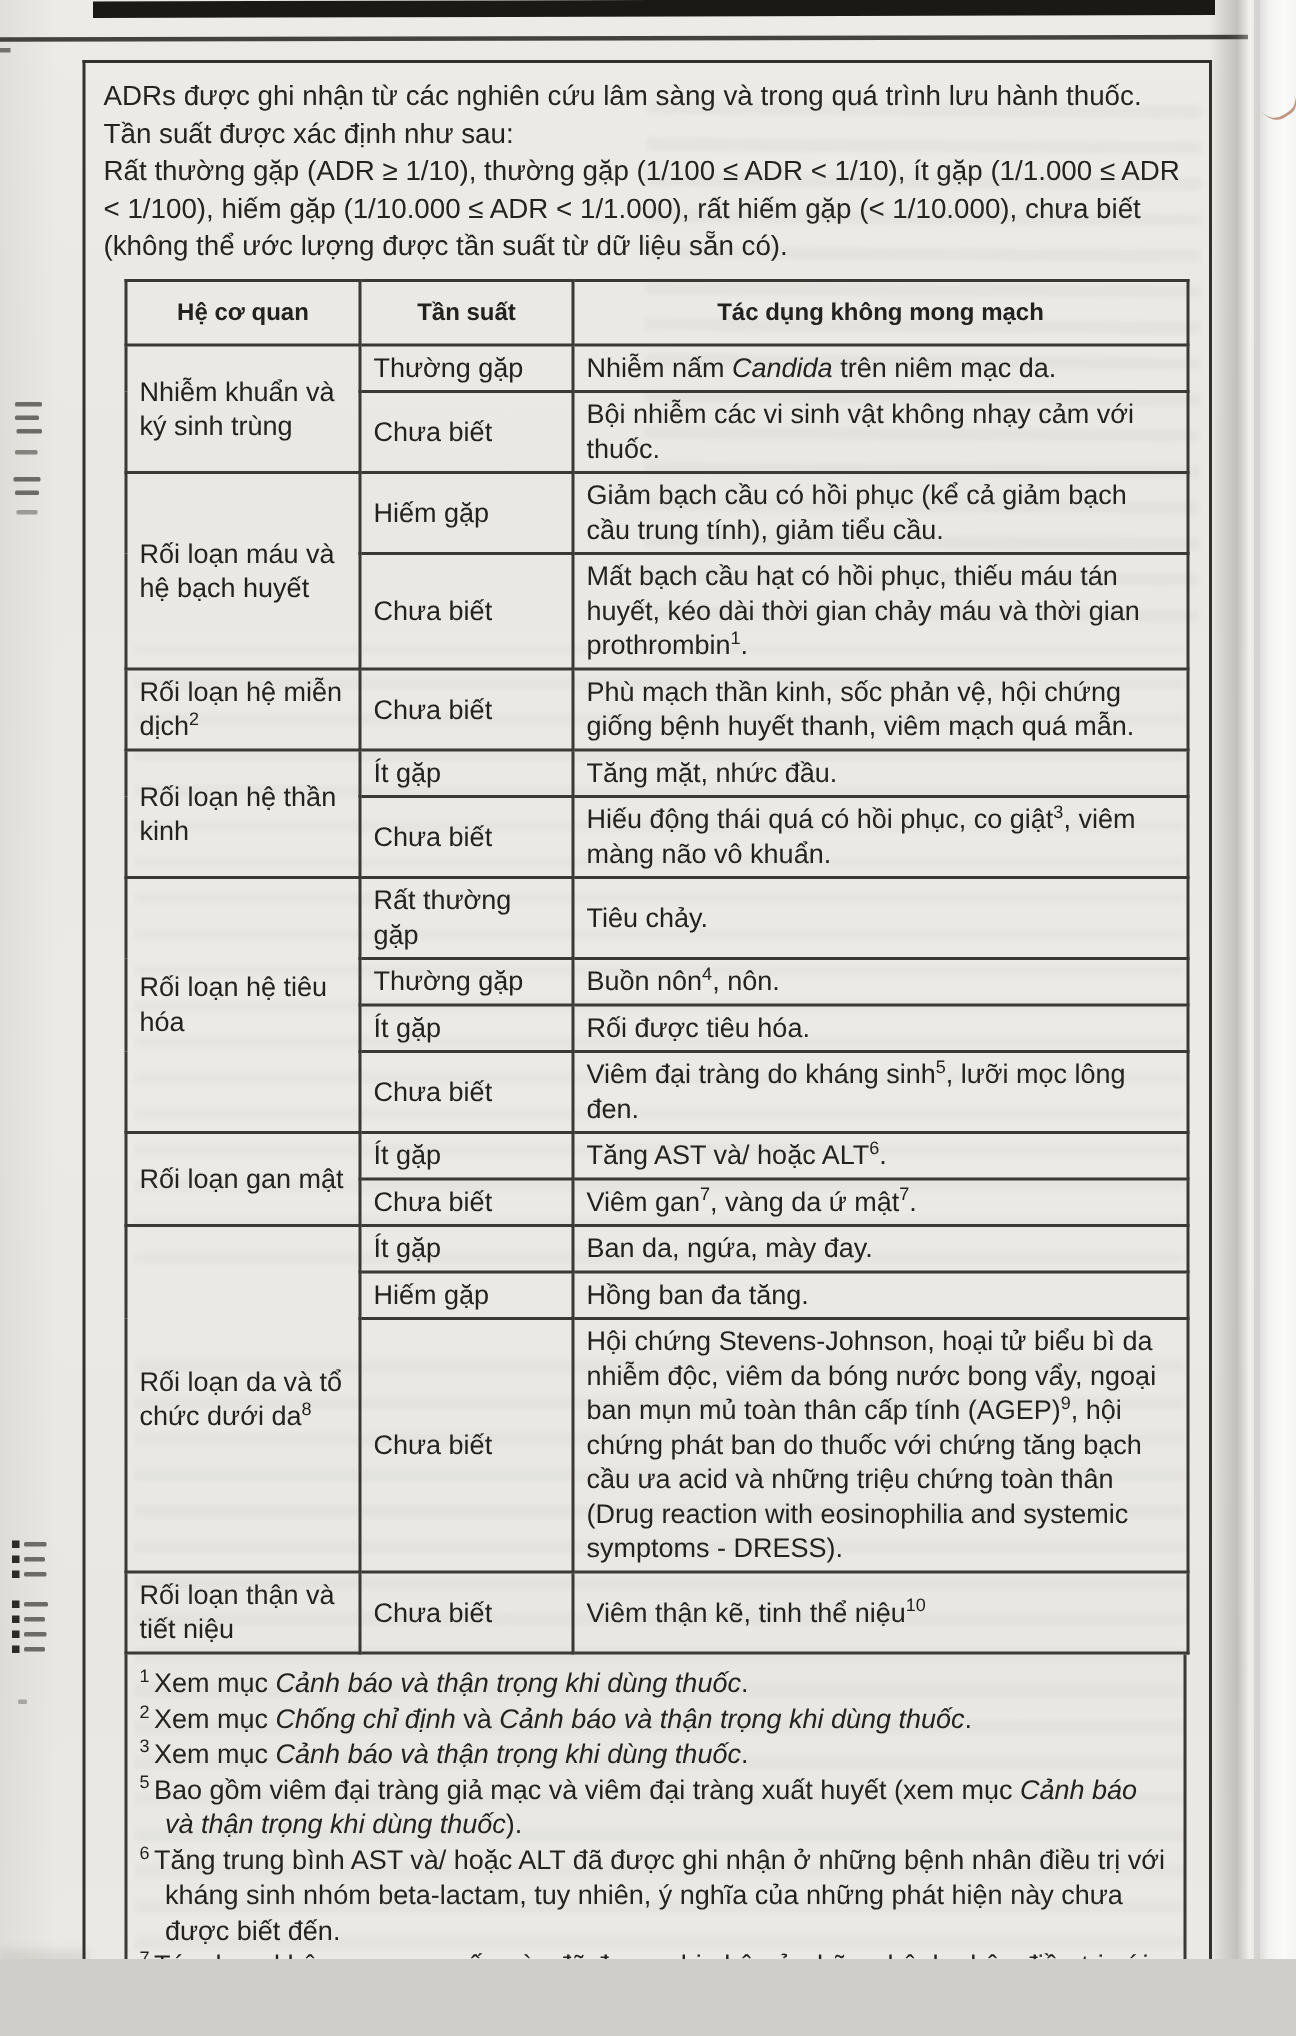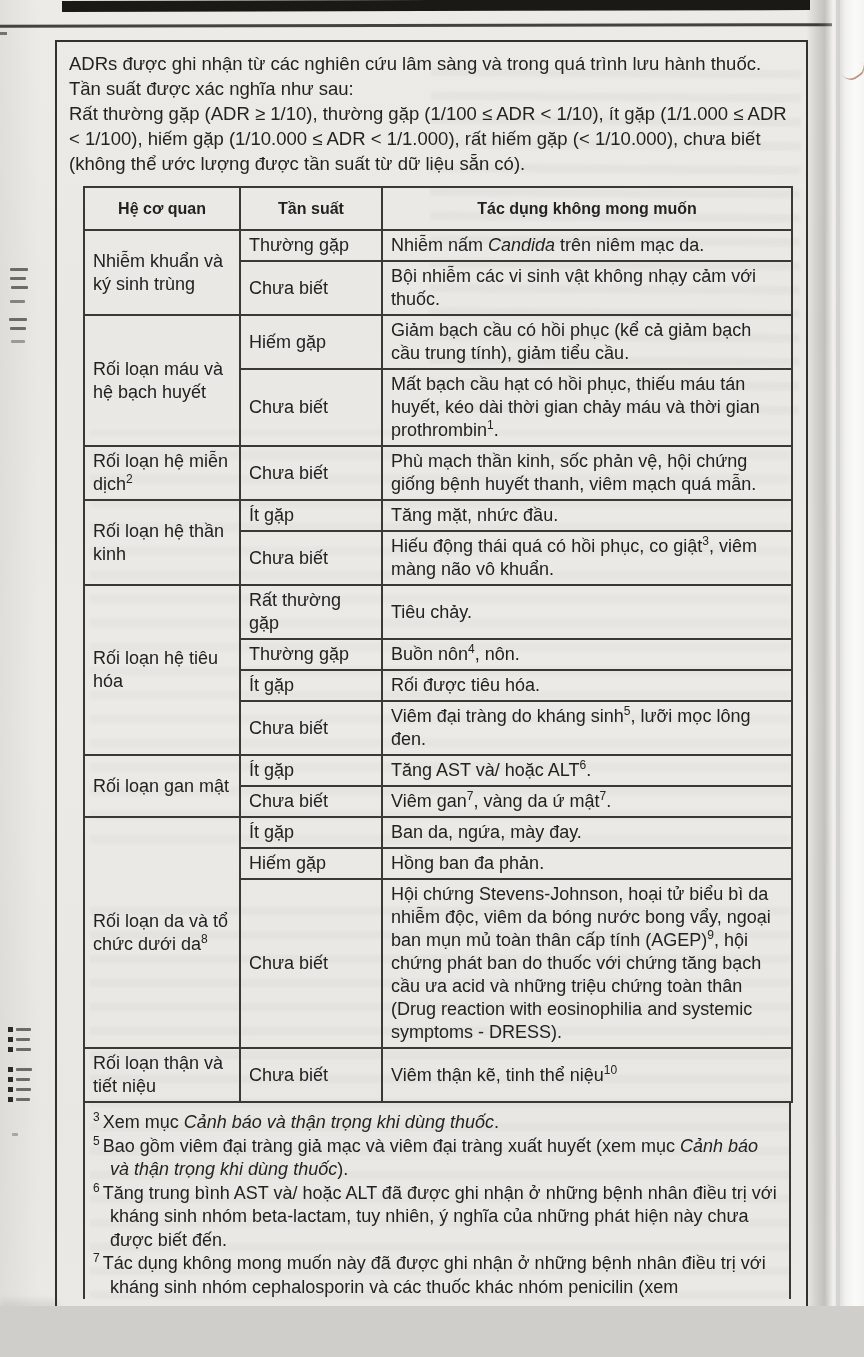--- a/index.html
+++ b/index.html
@@ -81,35 +81,35 @@
   <div class="mark dotted" style="left:16px;top:1068px;width:16px;"></div>
   <div class="mark dotted" style="left:16px;top:1078px;width:14px;"></div>
   <div class="mark dotted" style="left:16px;top:1088px;width:15px;"></div>
   <div class="mark dotted" style="left:16px;top:1098px;width:14px;"></div>
   <div class="mark" style="left:12px;top:1133px;width:6px;opacity:.5;"></div>
   <div class="bshade"></div>
 
   <div class="outer-box">
     <div class="intro">
       <p>ADRs được ghi nhận từ các nghiên cứu lâm sàng và trong quá trình lưu hành thuốc.</p>
-      <p>Tần suất được xác nghĩa như sau:</p>
+      <p>Tần suất được xác định như sau:</p>
       <p>Rất thường gặp (ADR ≥ 1/10), thường gặp (1/100 ≤ ADR &lt; 1/10), ít gặp (1/1.000 ≤ ADR &lt; 1/100), hiếm gặp (1/10.000 ≤ ADR &lt; 1/1.000), rất hiếm gặp (&lt; 1/10.000), chưa biết (không thể ước lượng được tần suất từ dữ liệu sẵn có).</p>
     </div>
 
     <table class="adr">
       <colgroup>
         <col style="width:156px">
           <col style="width:142px">
           <col style="width:410px">
       </colgroup>
       <thead>
         <tr>
           <th>Hệ cơ quan</th>
           <th>Tần suất</th>
-          <th>Tác dụng không mong muốn</th>
+          <th>Tác dụng không mong mạch</th>
         </tr>
       </thead>
       <tbody>
           <tr>
             <td class="system-cell" rowspan="2">Nhiễm khuẩn và ký sinh trùng</td>
             <td class="freq-cell">Thường gặp</td>
             <td class="effect-cell">Nhiễm nấm <i>Candida</i> trên niêm mạc da.</td>
           </tr>
           <tr>
             <td class="freq-cell">Chưa biết</td>
@@ -164,35 +164,37 @@
             <td class="freq-cell">Chưa biết</td>
             <td class="effect-cell">Viêm gan<sup>7</sup>, vàng da ứ mật<sup>7</sup>.</td>
           </tr>
           <tr>
             <td class="system-cell" rowspan="3">Rối loạn da và tổ chức dưới da<sup>8</sup></td>
             <td class="freq-cell">Ít gặp</td>
             <td class="effect-cell">Ban da, ngứa, mày đay.</td>
           </tr>
           <tr>
             <td class="freq-cell">Hiếm gặp</td>
-            <td class="effect-cell">Hồng ban đa phản.</td>
+            <td class="effect-cell">Hồng ban đa tăng.</td>
           </tr>
           <tr>
             <td class="freq-cell">Chưa biết</td>
             <td class="effect-cell">Hội chứng Stevens-Johnson, hoại tử biểu bì da nhiễm độc, viêm da bóng nước bong vẩy, ngoại ban mụn mủ toàn thân cấp tính (AGEP)<sup>9</sup>, hội chứng phát ban do thuốc với chứng tăng bạch cầu ưa acid và những triệu chứng toàn thân (Drug reaction with eosinophilia and systemic symptoms - DRESS).</td>
           </tr>
           <tr>
             <td class="system-cell" rowspan="1">Rối loạn thận và tiết niệu</td>
             <td class="freq-cell">Chưa biết</td>
             <td class="effect-cell">Viêm thận kẽ, tinh thể niệu<sup>10</sup></td>
           </tr>
         </tbody>
     </table>
 
     <div class="footnotes">
+        <div class="footnote"><sup>1</sup>Xem mục <i>Cảnh báo và thận trọng khi dùng thuốc</i>.</div>
+        <div class="footnote"><sup>2</sup>Xem mục <i>Chống chỉ định</i> và <i>Cảnh báo và thận trọng khi dùng thuốc</i>.</div>
         <div class="footnote"><sup>3</sup>Xem mục <i>Cảnh báo và thận trọng khi dùng thuốc</i>.</div>
         <div class="footnote"><sup>5</sup>Bao gồm viêm đại tràng giả mạc và viêm đại tràng xuất huyết (xem mục <i>Cảnh báo và thận trọng khi dùng thuốc</i>).</div>
         <div class="footnote"><sup>6</sup>Tăng trung bình AST và/ hoặc ALT đã được ghi nhận ở những bệnh nhân điều trị với kháng sinh nhóm beta-lactam, tuy nhiên, ý nghĩa của những phát hiện này chưa được biết đến.</div>
         <div class="footnote"><sup>7</sup>Tác dụng không mong muốn này đã được ghi nhận ở những bệnh nhân điều trị với kháng sinh nhóm cephalosporin và các thuốc khác nhóm penicilin (xem</div>
       </div>
   </div>
 
   <div class="right-strip"></div>
   <div class="crease"></div>
   <div class="scratch"></div>

